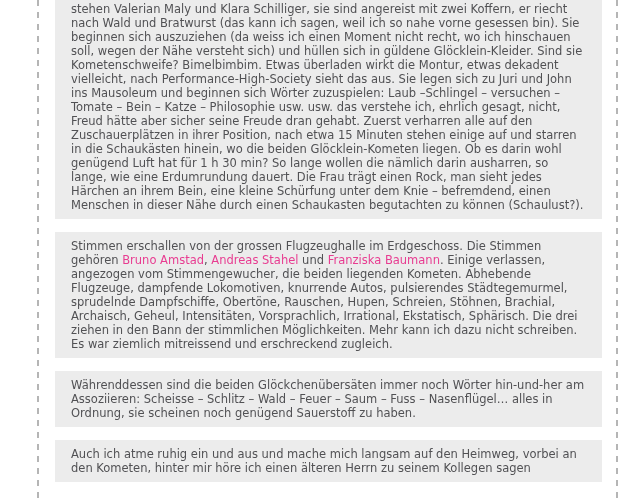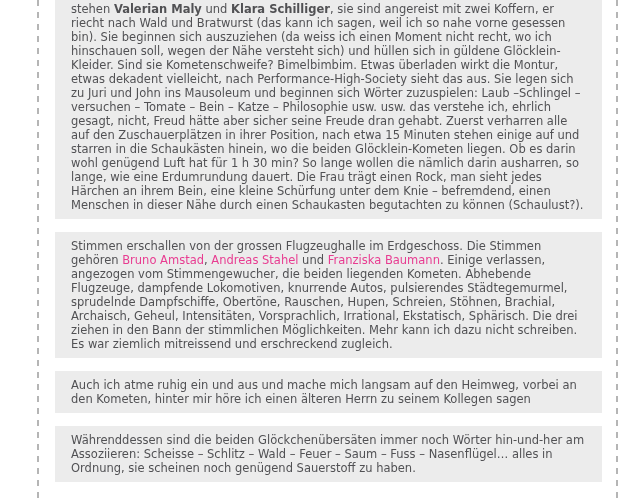--- a/index.html
+++ b/index.html
@@ -35,27 +35,27 @@
   .block {
     background: var(--block-bg, #ececec);
     padding: 7px 16px;
     margin-bottom: 13px;
     font-size: 11.5px;
     line-height: 14px;
     color: var(--text, #515154);
     text-align: left;
   }
   .block span { white-space: pre-wrap; }
-  .bold { font-weight: bold; }
+  .bold { font-weight: normal; }
   .pink { color: var(--pink, #e83c91); font-weight: normal; }
 </style>
 </head>
 <body>
 
 <div class="dashline" id="dash-left"></div>
 <div class="dashline" id="dash-right"></div>
 
 <div id="article">
     <p class="block"><span>stehen </span><span class="bold">Valerian Maly</span><span> und </span><span class="bold">Klara Schilliger</span><span>, sie sind angereist mit zwei Koffern, er riecht nach Wald und Bratwurst (das kann ich sagen, weil ich so nahe vorne gesessen bin). Sie beginnen sich auszuziehen (da weiss ich einen Moment nicht recht, wo ich hinschauen soll, wegen der Nähe versteht sich) und hüllen sich in güldene Glöcklein-Kleider. Sind sie Kometenschweife? Bimelbimbim. Etwas überladen wirkt die Montur, etwas dekadent vielleicht, nach Performance-High-Society sieht das aus. Sie legen sich zu Juri und John ins Mausoleum und beginnen sich Wörter zuzuspielen: Laub –Schlingel – versuchen – Tomate – Bein – Katze – Philosophie usw. usw. das verstehe ich, ehrlich gesagt, nicht, Freud hätte aber sicher seine Freude dran gehabt. Zuerst verharren alle auf den Zuschauerplätzen in ihrer Position, nach etwa 15 Minuten stehen einige auf und starren in die Schaukästen hinein, wo die beiden Glöcklein-Kometen liegen. Ob es darin wohl genügend Luft hat für 1 h 30 min? So lange wollen die nämlich darin ausharren, so lange, wie eine Erdumrundung dauert. Die Frau trägt einen Rock, man sieht jedes Härchen an ihrem Bein, eine kleine Schürfung unter dem Knie – befremdend, einen Menschen in dieser Nähe durch einen Schaukasten begutachten zu können (Schaulust?).</span></p>
     <p class="block"><span>Stimmen erschallen von der grossen Flugzeughalle im Erdgeschoss. Die Stimmen gehören </span><span class="pink">Bruno Amstad</span><span>, </span><span class="pink">Andreas Stahel</span><span> und </span><span class="pink">Franziska Baumann</span><span>. Einige verlassen, angezogen vom Stimmengewucher, die beiden liegenden Kometen. Abhebende Flugzeuge, dampfende Lokomotiven, knurrende Autos, pulsierendes Städtegemurmel, sprudelnde Dampfschiffe, Obertöne, Rauschen, Hupen, Schreien, Stöhnen, Brachial, Archaisch, Geheul, Intensitäten, Vorsprachlich, Irrational, Ekstatisch, Sphärisch. Die drei ziehen in den Bann der stimmlichen Möglichkeiten. Mehr kann ich dazu nicht schreiben. Es war ziemlich mitreissend und erschreckend zugleich.</span></p>
+    <p class="block"><span>Währenddessen sind die beiden Glöckchenübersäten immer noch Wörter hin-und-her am Assoziieren: Scheisse – Schlitz – Wald – Feuer – Saum – Fuss – Nasenflügel… alles in Ordnung, sie scheinen noch genügend Sauerstoff zu haben.</span></p>
     <p class="block"><span>Auch ich atme ruhig ein und aus und mache mich langsam auf den Heimweg, vorbei an den Kometen, hinter mir höre ich einen älteren Herrn zu seinem Kollegen sagen</span></p>
-    <p class="block"><span>Währenddessen sind die beiden Glöckchenübersäten immer noch Wörter hin-und-her am Assoziieren: Scheisse – Schlitz – Wald – Feuer – Saum – Fuss – Nasenflügel… alles in Ordnung, sie scheinen noch genügend Sauerstoff zu haben.</span></p>
   </div>
 
 </body></html>

